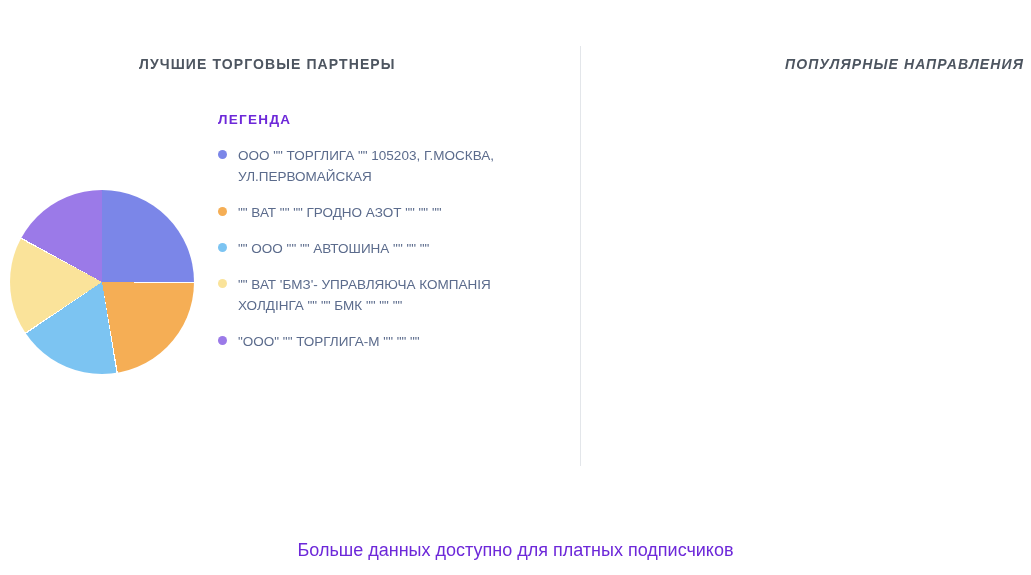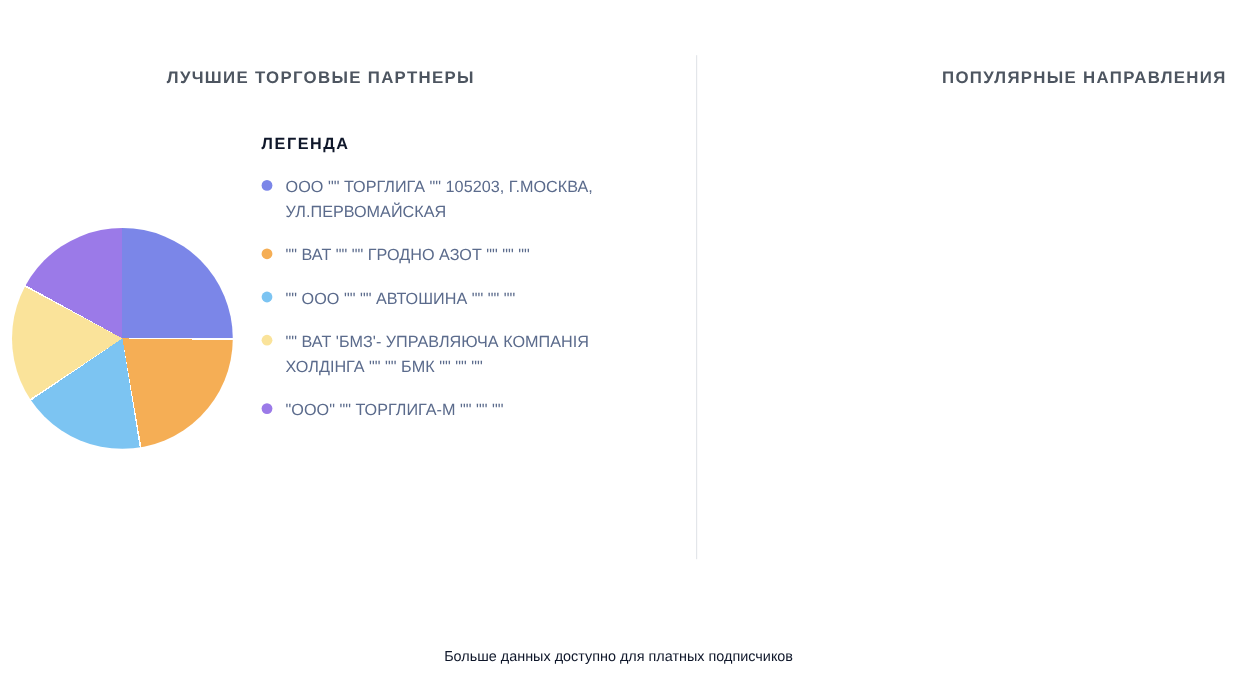--- a/index.html
+++ b/index.html
@@ -22,21 +22,21 @@
     height: 575px;
   }
 
   
   .panel {
     position: absolute;
     top: 0;
     height: 470px;
   }
   .panel-left  { left: 0;   width: 580px; }
-  .panel-right { left: 581px; width: 450px; }
+  .panel-right { left: 581px; width: 450px; font-style: italic; }
 
   .divider {
     position: absolute;
     left: 580px;
     top: 46px;
     width: 1px;
     height: 420px;
     background: #e3e6ea;
   }
 
@@ -73,21 +73,21 @@
   
   .legend {
     position: absolute;
   }
   .legend-left  { left: 218px; top: 112px; width: 300px; }
 
   .legend-title {
     font-size: 13.5px;
     font-weight: bold;
     letter-spacing: 1.3px;
-    color: #0f172a;
+    color: #6d28d9;
     margin-bottom: 18px;
   }
 
   .legend-item {
     display: flex;
     align-items: flex-start;
     margin-bottom: 15px;
   }
   .legend-dot {
     width: 9px;
@@ -104,22 +104,22 @@
     word-break: break-word;
   }
 
   
   .footer {
     position: absolute;
     left: 0;
     right: 0;
     top: 540px;
     text-align: center;
-    font-size: 12px;
-    color: #0f172a;
+    font-size: 18px;
+    color: #6d28d9;
   }
 </style>
 </head>
 <body>
 
 <div class="page">
 
   <div class="divider"></div>
 
   <div class="panel panel-left">

